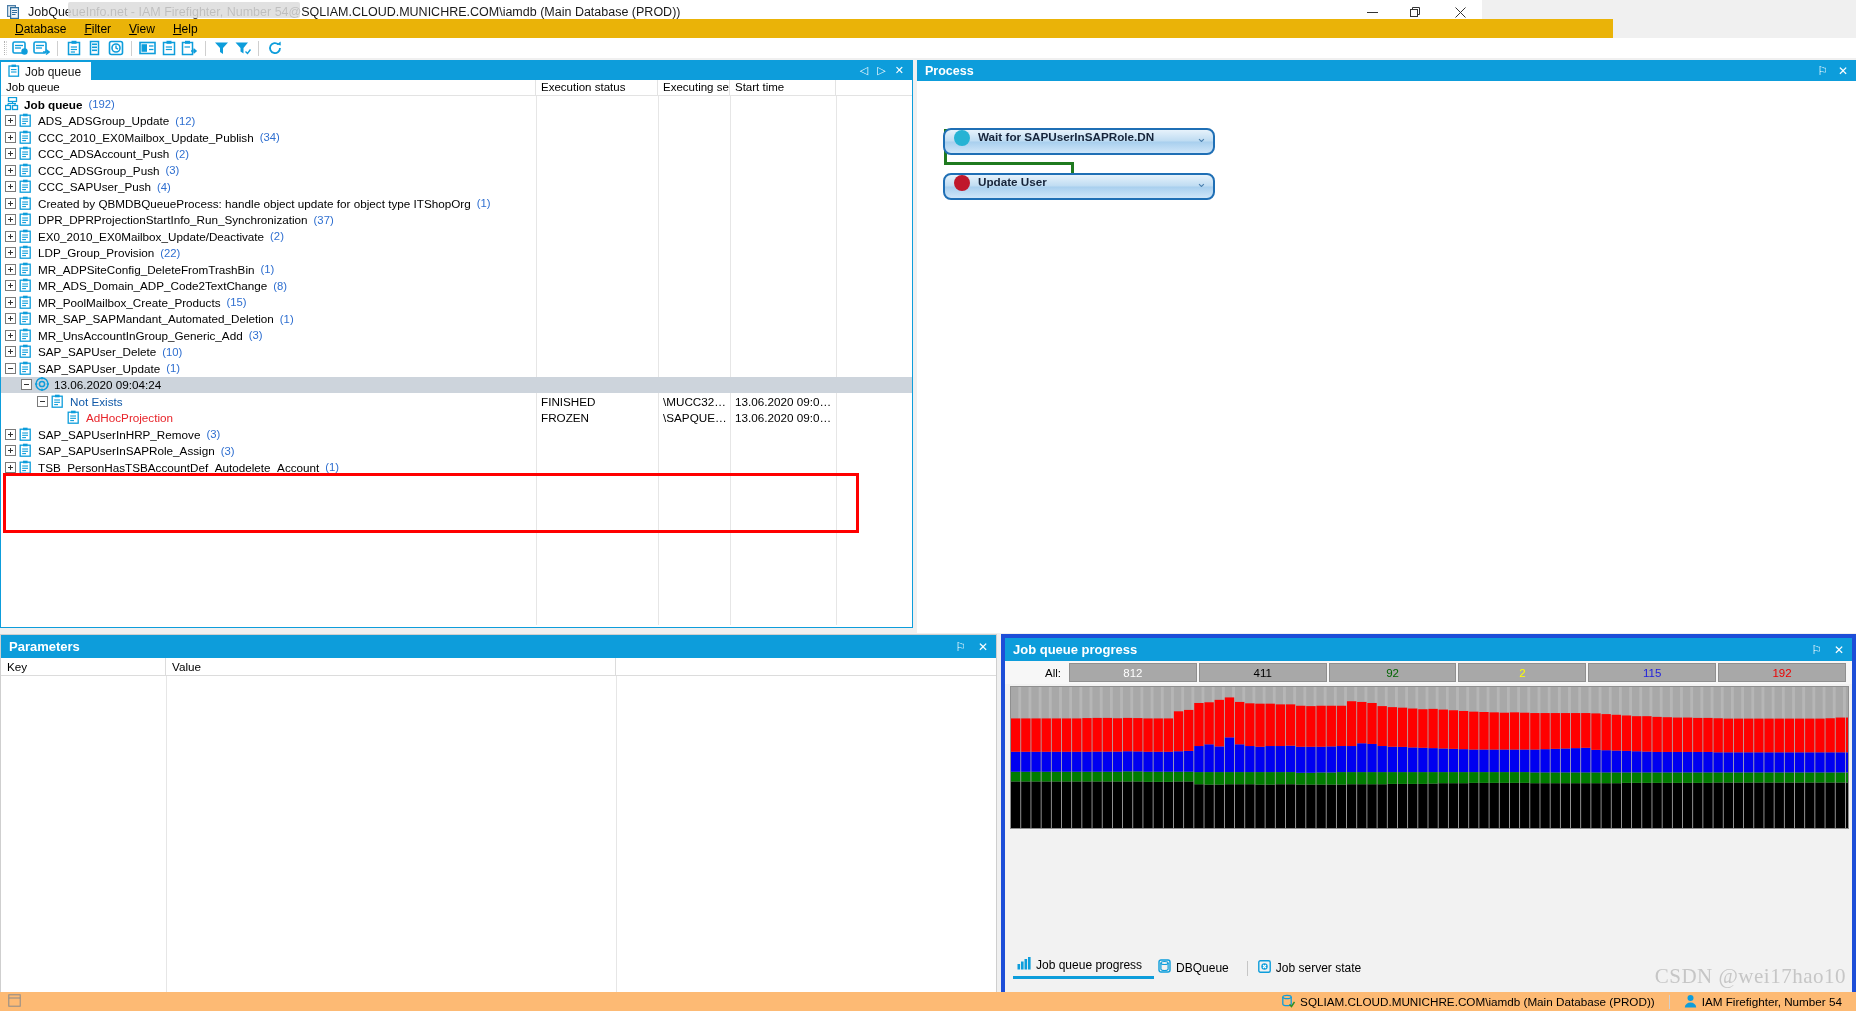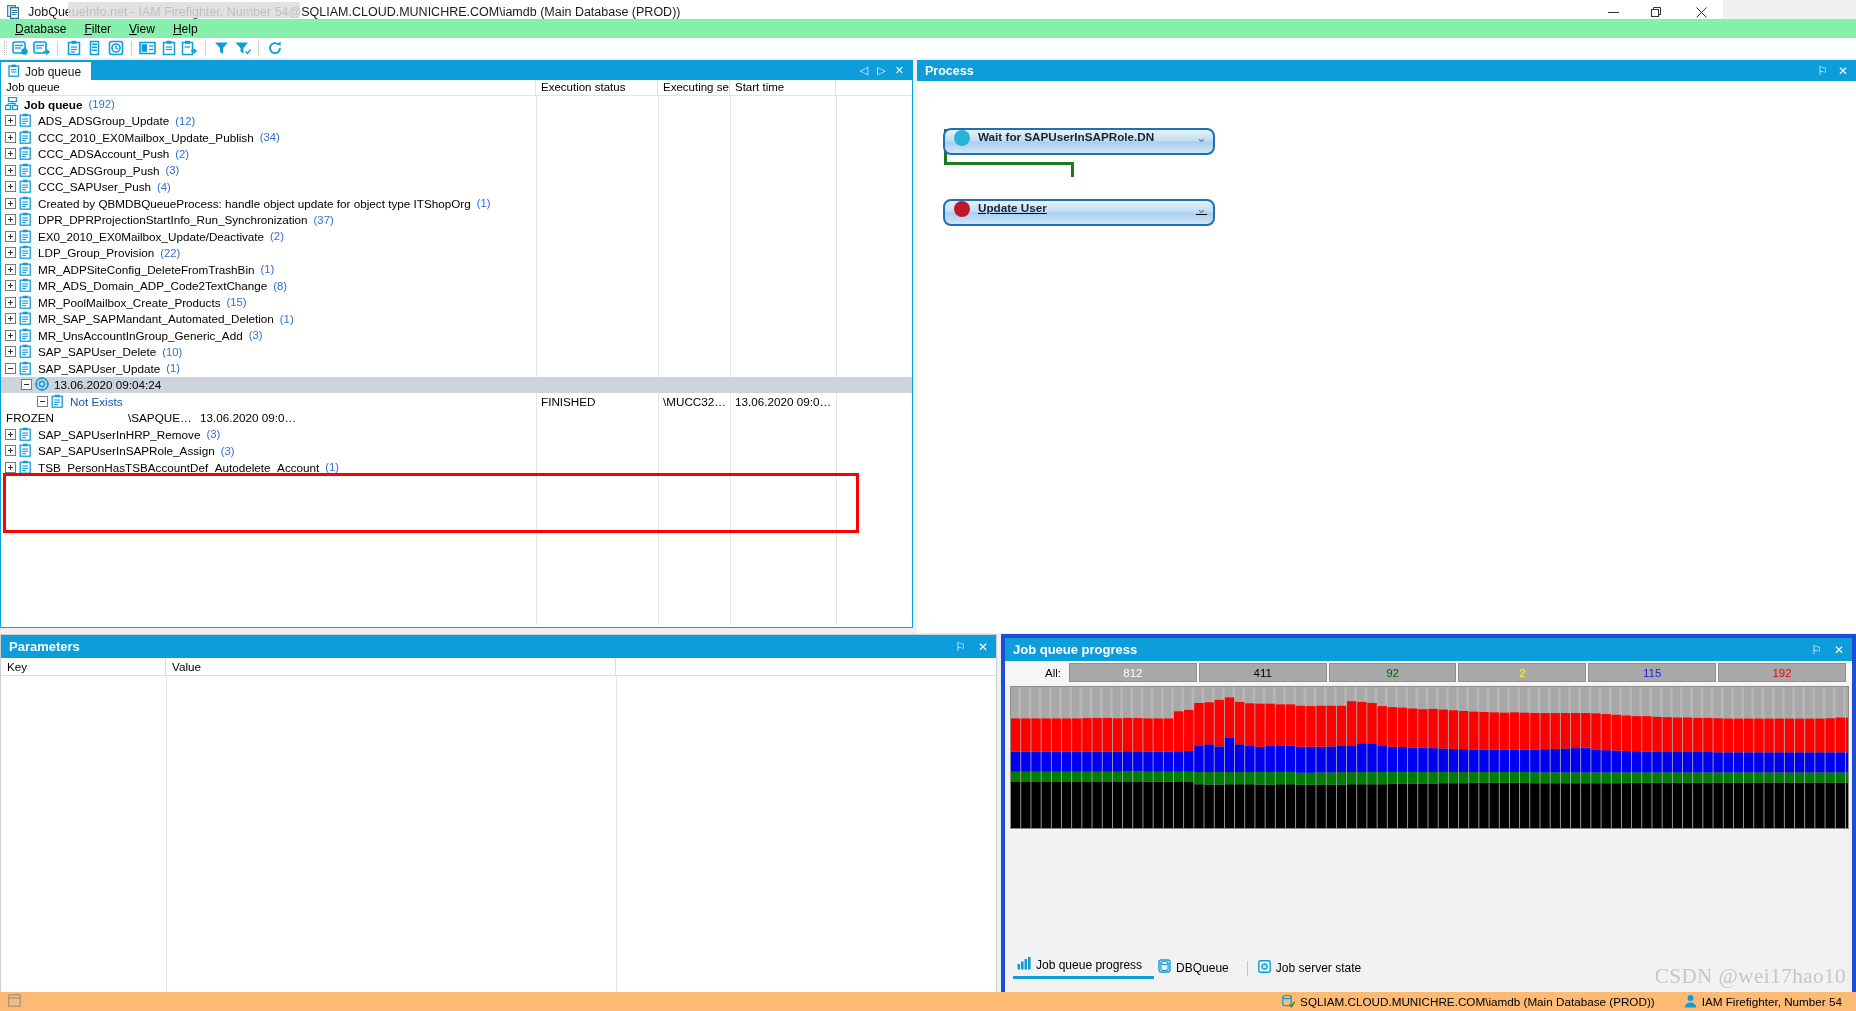--- a/index.html
+++ b/index.html
@@ -9,33 +9,33 @@
     overflow: hidden;
     background: #ffffff;
     font-family: "Liberation Sans", sans-serif;
     font-size: 12px;
     color: #000;
   }
   #app { position: relative; width: 1856px; height: 1011px; background: #f0f0f0; }
 
   
   .titlebar {
-    position: absolute; left: 0; top: 0; width: 1723px; height: 24px;
+    position: absolute; left: 0; top: 0; width: 1482px; height: 24px;
     background: #ffffff; display: flex; align-items: center; text-align: right;
   }
   .titlebar .app-icon { margin-left: 6px; margin-right: 6px; width: 16px; height: 16px; }
   .titlebar .title-text { font-size: 12.5px; color: #1a1a1a; white-space: nowrap; }
   .winbtns { position: absolute; right: 0; top: 0; height: 24px; display: flex; }
   .winbtn { width: 44px; height: 24px; display: flex; align-items: center; justify-content: center;
             color: #333; font-size: 12px; }
 
   
   .menubar {
-    position: absolute; left: 0; top: 19px; width: 1856px; height: 19px;
-    background: #86efac; display: flex; align-items: center; padding-left: 6px;
+    position: absolute; left: 0; top: 19px; width: 1613px; height: 19px;
+    background: #eab308; display: flex; align-items: center; padding-left: 6px;
   }
   .menuitem { padding: 1px 9px; font-size: 12px; color: #000; }
   .menuitem u { text-decoration: underline; }
 
   
   .toolbar {
     position: absolute; left: 0; top: 38px; width: 1856px; height: 20px;
     background: #ffffff; display: flex; align-items: center; padding-left: 4px; gap: 0px;
   }
   .tbgrip { width: 3px; height: 14px; border-left: 1px dotted #b0b0b0; border-right: 1px dotted #d8d8d8; margin-right: 3px;}
@@ -652,20 +652,31 @@
                   <line x1="3.2" y1="8.3" x2="9" y2="8.3" stroke="#0d9ddb" stroke-width="1.1"></line>
                   <line x1="3.2" y1="10.6" x2="7" y2="10.6" stroke="#0d9ddb" stroke-width="1.1"></line>
                 </svg></span>
               <span class="label-blue">Not Exists</span>
             </div>
             <div class="cell status">FINISHED</div>
             <div class="cell server">\MUCC325105</div>
             <div class="cell start">13.06.2020 09:04:24</div>
           </div>
           <div class="row">
+            <div class="cell-name" style="padding-left: 52px;">
+              <span class="dotline"></span>
+              <span class="nodeicon"><svg width="13" height="14" viewBox="0 0 13 14">
+                  <rect x="1.2" y="2.2" width="10" height="11" fill="#ffffff" stroke="#0d9ddb" stroke-width="1.3"></rect>
+                  <rect x="4" y="0.7" width="4.6" height="2.6" fill="#0d9ddb"></rect>
+                  <line x1="3.2" y1="6" x2="9" y2="6" stroke="#0d9ddb" stroke-width="1.1"></line>
+                  <line x1="3.2" y1="8.3" x2="9" y2="8.3" stroke="#0d9ddb" stroke-width="1.1"></line>
+                  <line x1="3.2" y1="10.6" x2="7" y2="10.6" stroke="#0d9ddb" stroke-width="1.1"></line>
+                </svg></span>
+              <span class="label-red">AdHocProjection</span>
+            </div>
             <div class="cell status">FROZEN</div>
             <div class="cell server">\SAPQUEUE_E...</div>
             <div class="cell start">13.06.2020 09:04:24</div>
           </div>
           <div class="row">
             <div class="cell-name" style="padding-left: 4px;">
               <span class="expander plus"></span>
               <span class="nodeicon"><svg width="13" height="14" viewBox="0 0 13 14">
                   <rect x="1.2" y="2.2" width="10" height="11" fill="#ffffff" stroke="#0d9ddb" stroke-width="1.3"></rect>
                   <rect x="4" y="0.7" width="4.6" height="2.6" fill="#0d9ddb"></rect>
@@ -734,21 +745,21 @@
         <i style="left:0; top:33px; width:130px; height:3px;"></i>
         <i style="left:127px; top:33px; width:3px; height:15px;"></i>
       </div>
 
       <div class="pnode" style="left:26px; top:47px;">
         <span class="dot" style="background:#26b3d4"></span>
         <span class="ptext">Wait for SAPUserInSAPRole.DN</span>
         <span class="chev">⌄</span>
       </div>
 
-      <div class="pnode" style="left:26px; top:118px;text-decoration:underline;">
+      <div class="pnode" style="left:26px; top:92px;">
         <span class="dot" style="background:#c0182b"></span>
         <span class="ptext">Update User</span>
         <span class="chev">⌄</span>
       </div>
     </div>
   </div>
 
   <div class="params-panel">
     <div class="params-title">
       <span>Parameters</span>

